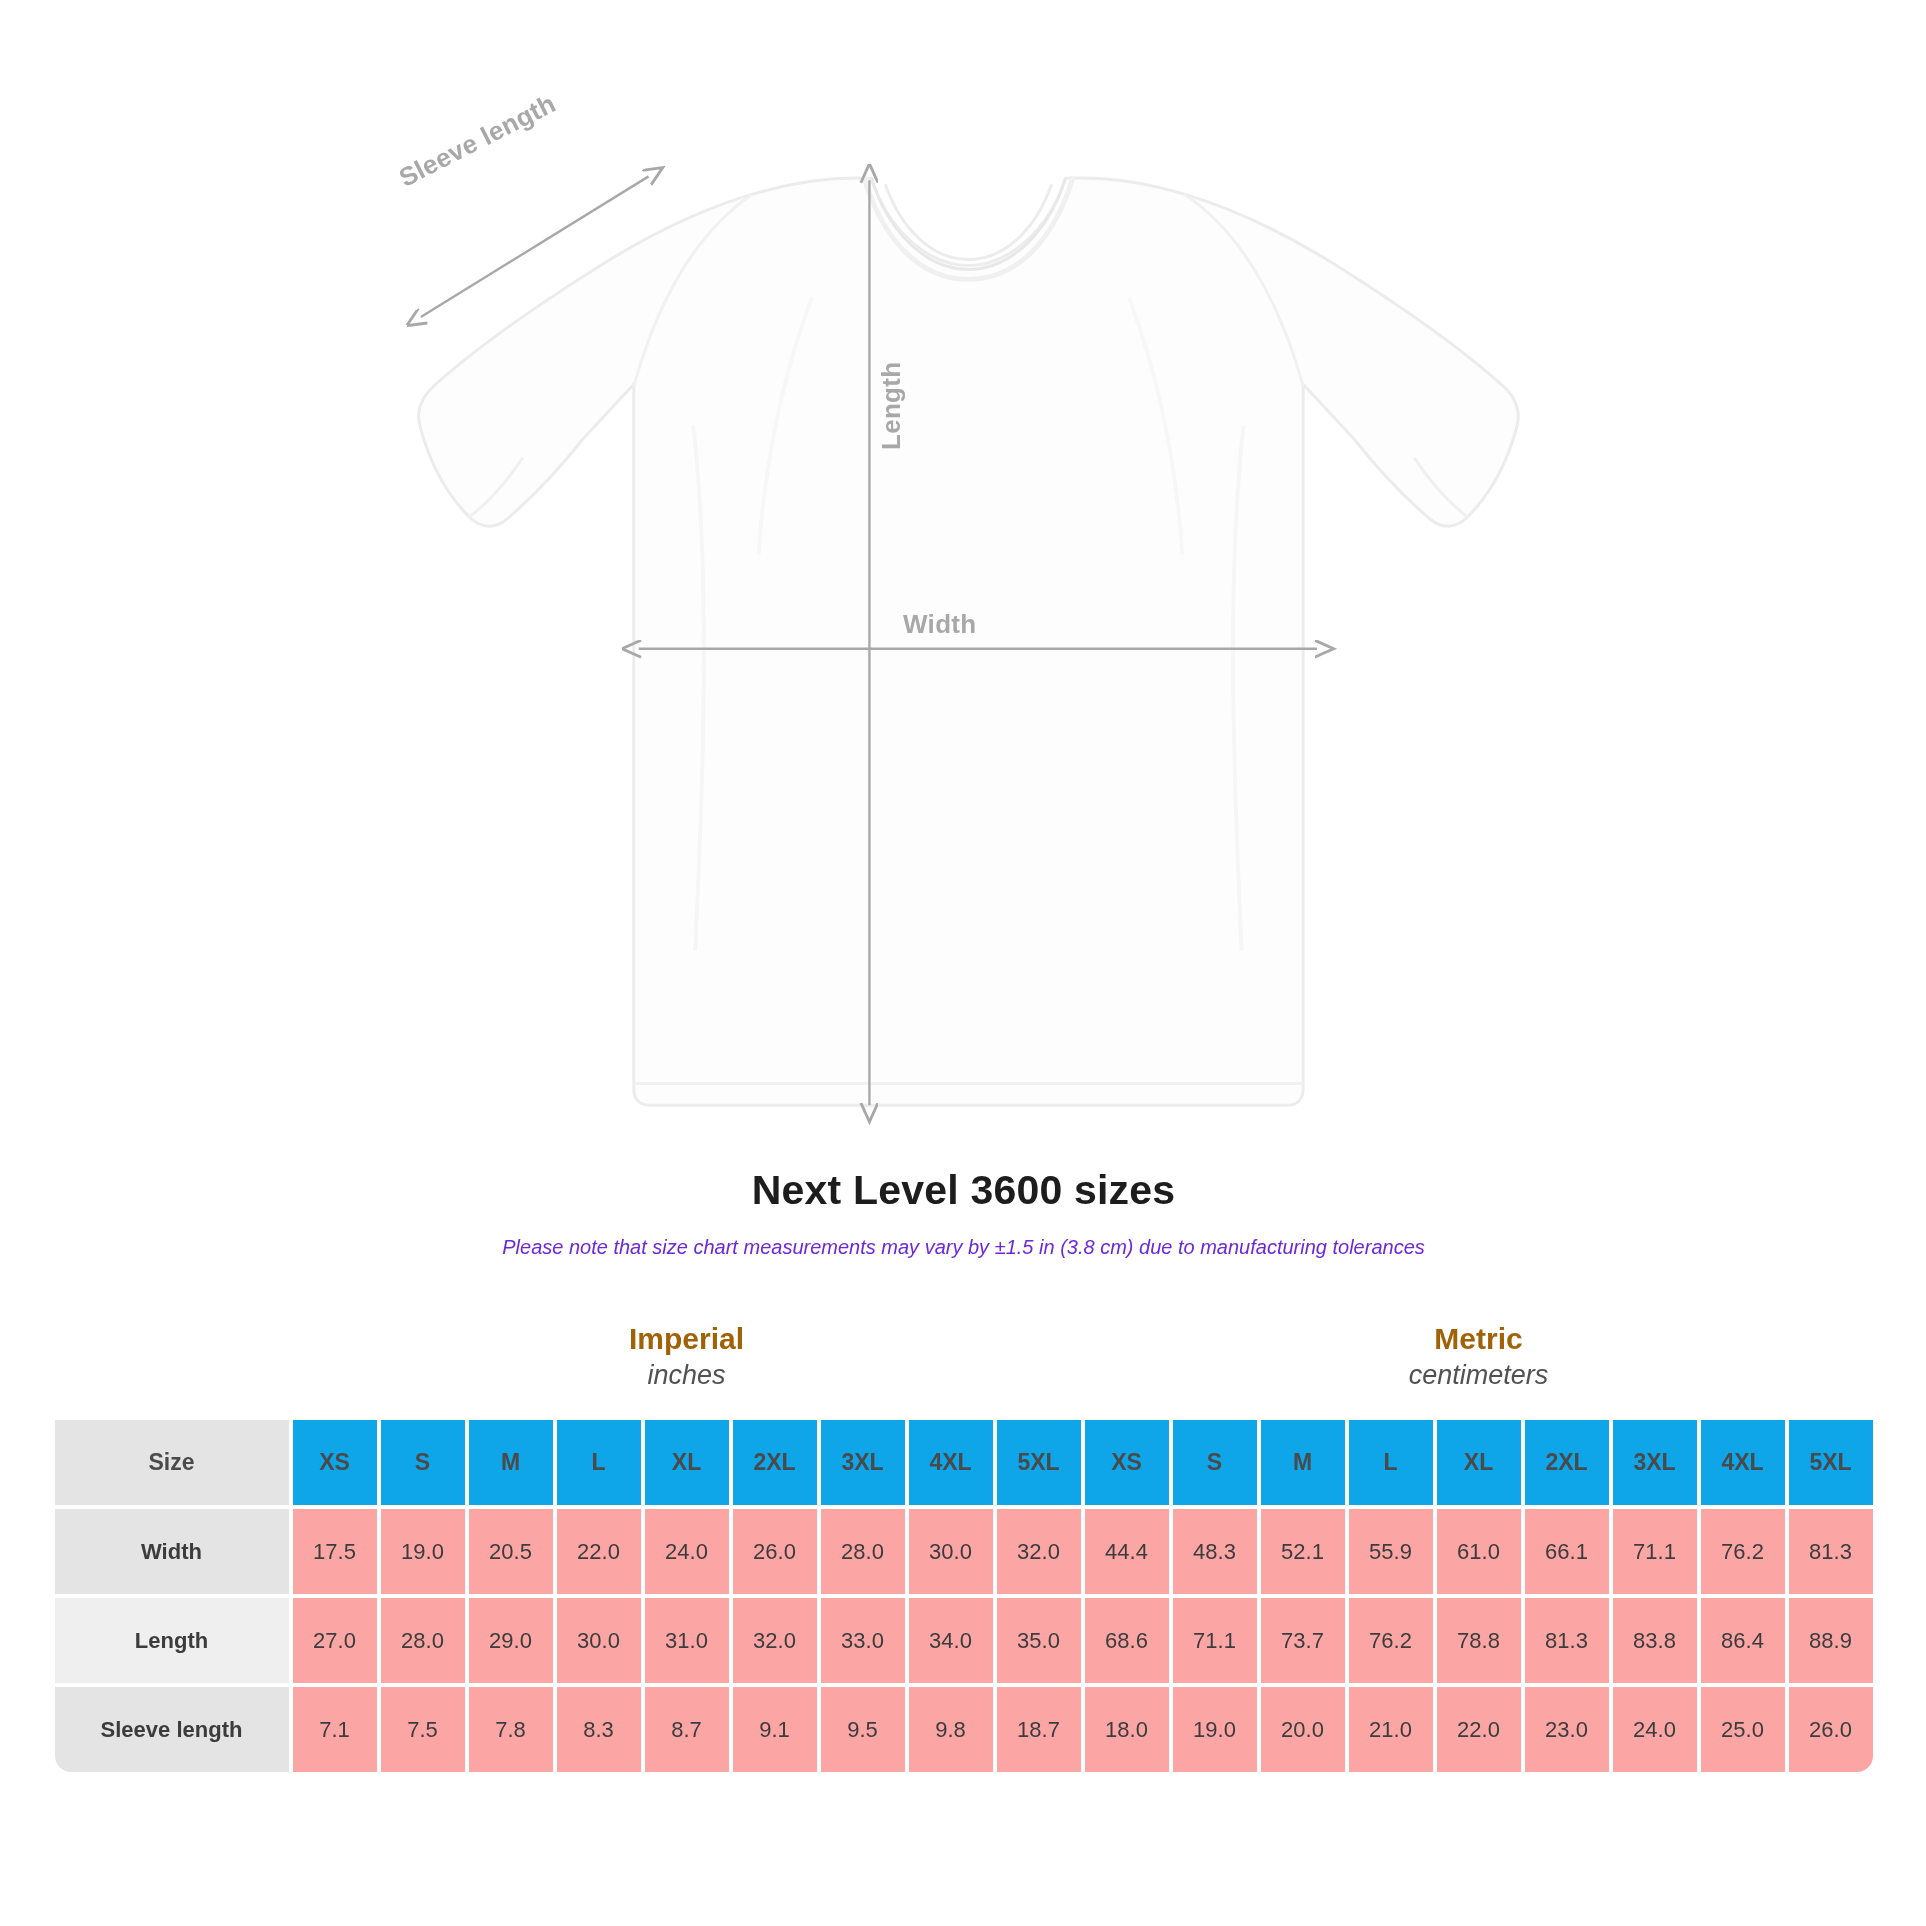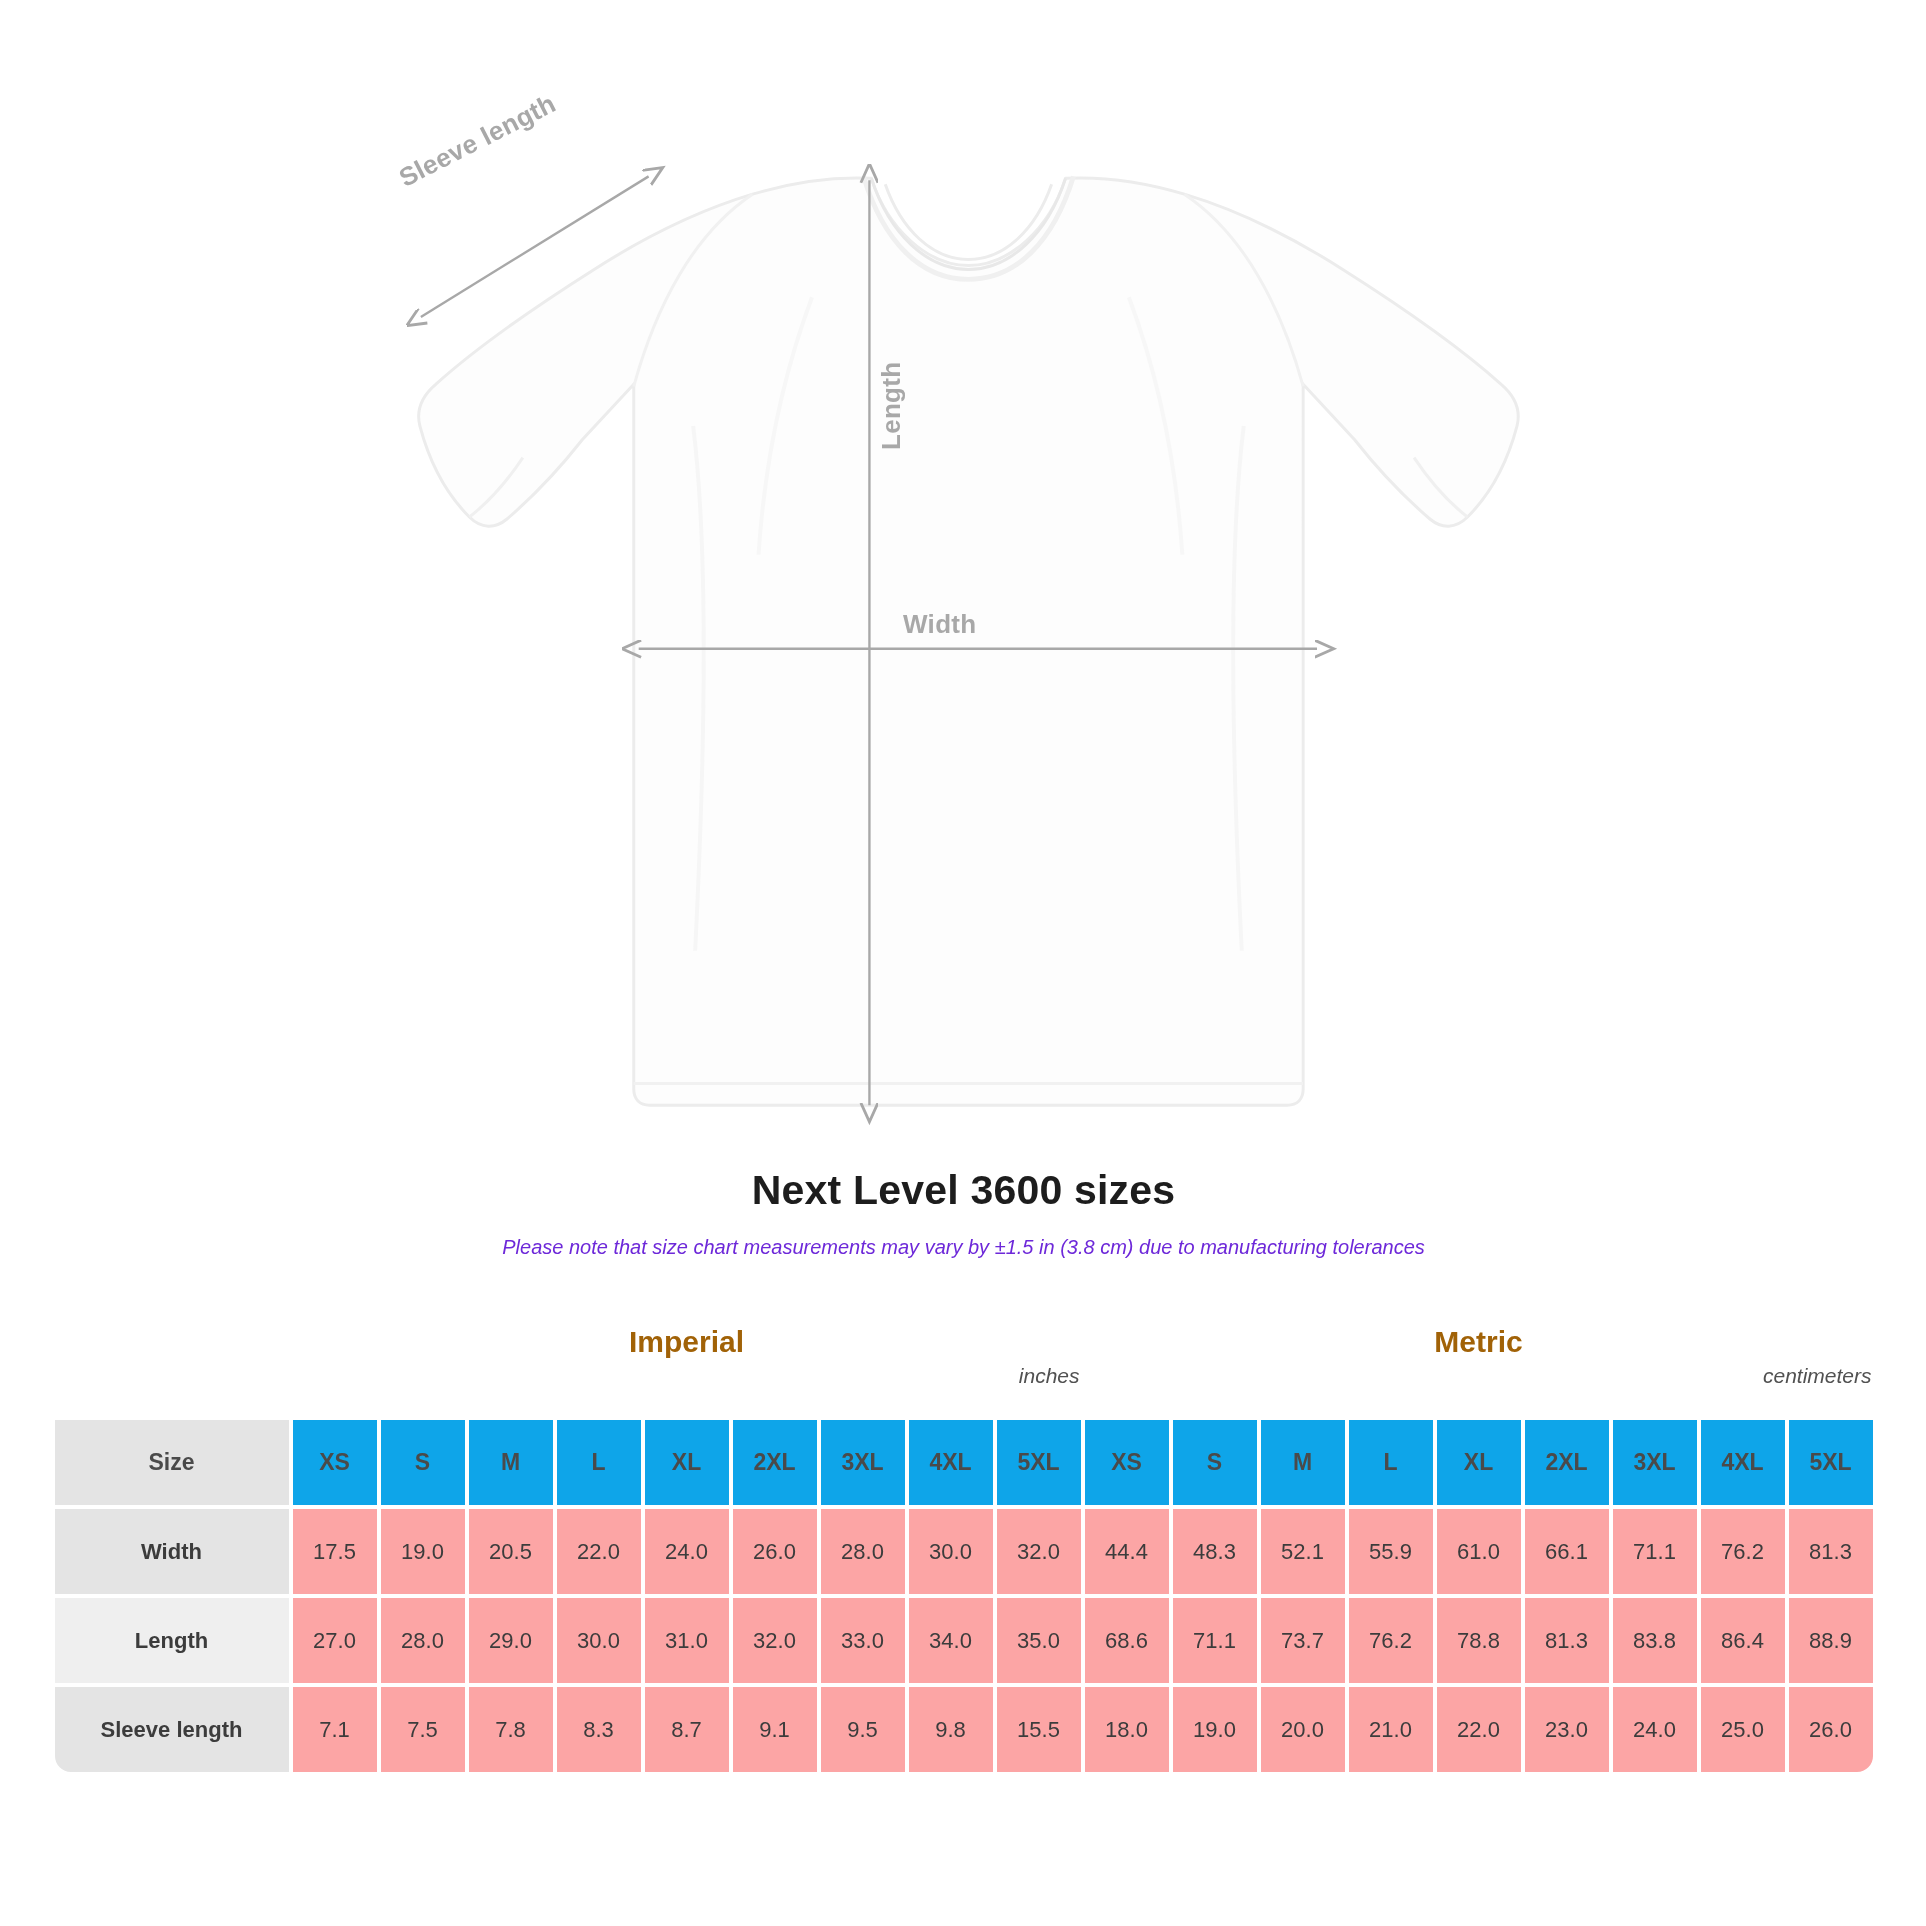--- a/index.html
+++ b/index.html
@@ -101,25 +101,24 @@
     height: 117px;
     border: none;
   }
   .unit-header .unit-name {
     font-size: 30px;
     font-weight: bold;
     color: #a16207;
     line-height: 1.15;
   }
   .unit-header .unit-sub {
-    font-size: 21px;
+    font-size: 27px;
     font-style: italic;
     color: #515151;
     margin-top: 4px;
-    text-align: right;
   }
   .corner-tl { border-top-left-radius: 18px; }
   .corner-tr { border-top-right-radius: 18px; }
 
   tr.row-head td {
     background: #0ea5e9;
     height: 83px;
     font-weight: bold;
     font-size: 23px;
     color: #4a4a4a;
@@ -314,21 +313,21 @@
         <tr class="row-band">
           <td class="label-cell bl">Sleeve length</td>
           <td>7.1</td>
           <td>7.5</td>
           <td>7.8</td>
           <td>8.3</td>
           <td>8.7</td>
           <td>9.1</td>
           <td>9.5</td>
           <td>9.8</td>
-          <td>15.5</td>
+          <td>18.7</td>
           <td>18.0</td>
           <td>19.0</td>
           <td>20.0</td>
           <td>21.0</td>
           <td>22.0</td>
           <td>23.0</td>
           <td>24.0</td>
           <td>25.0</td>
           <td class="br">26.0</td>
         </tr>

